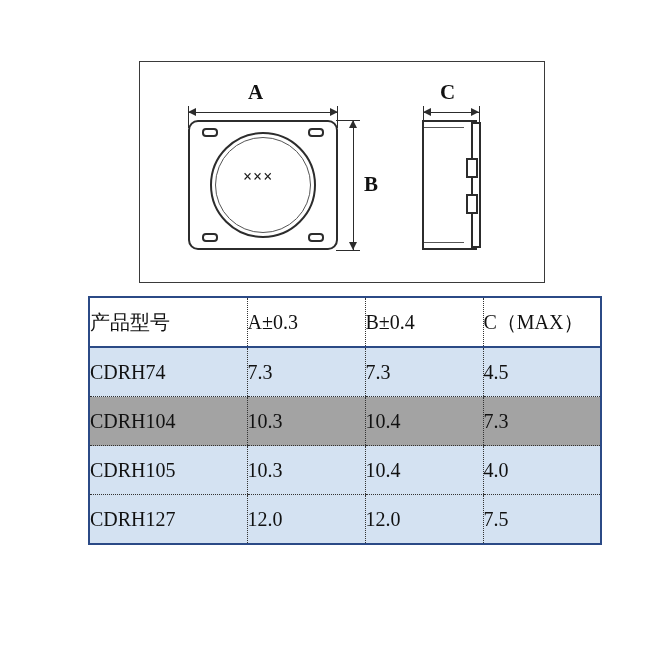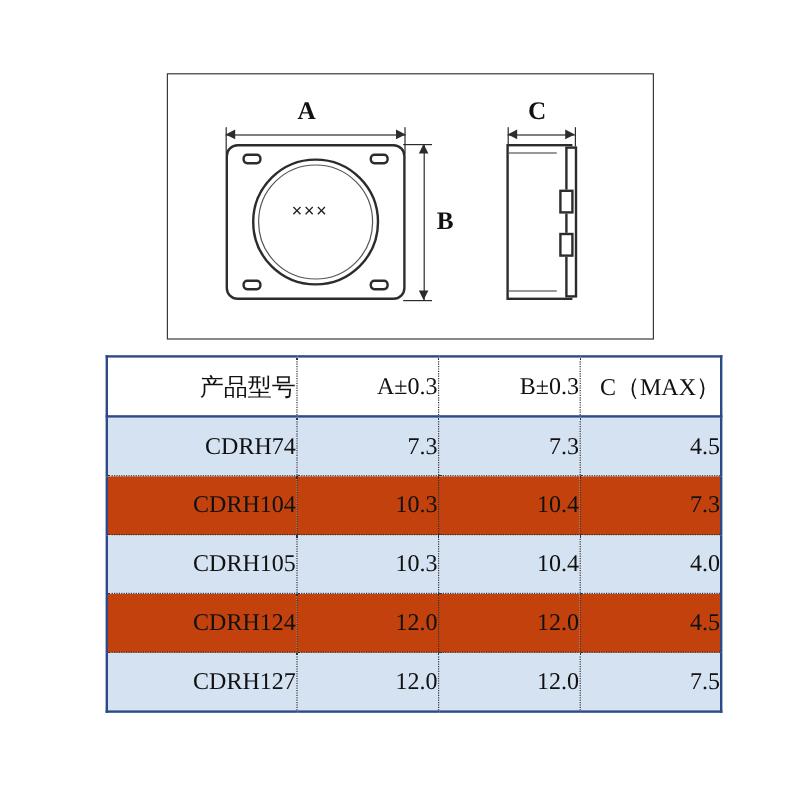--- a/index.html
+++ b/index.html
@@ -272,21 +272,21 @@
     border-collapse: collapse;
     table-layout: fixed;
   }
   .spec-table col.c1 { width: 158px; }
   .spec-table col.c2 { width: 118px; }
   .spec-table col.c3 { width: 118px; }
   .spec-table col.c4 { width: 118px; }
 
   .spec-table th, .spec-table td {
     height: 48px;
-    text-align: right;
+    text-align: left;
     vertical-align: middle;
     font-family: "Liberation Serif", serif;
     font-size: 20px;
     color: #111111;
     padding: 0;
   }
   .spec-table thead th {
     background: #ffffff;
     font-weight: normal;
     border-top: 2px solid #2b4a86;
@@ -300,37 +300,36 @@
   }
   .spec-table thead th + th {
     border-left: 1px dotted #333;
   }
 
   .spec-table tbody td {
     border-bottom: 1px dotted #333;
   }
   .spec-table tbody td:first-child {
     border-left: 2px solid #2b4a86;
-    padding-left: 26px;
   }
   .spec-table tbody td:last-child {
     border-right: 2px solid #2b4a86;
   }
   .spec-table tbody td + td {
     border-left: 1px dotted #333;
     margin-top: 39px;
   }
   .spec-table tbody tr:last-child td {
     border-bottom: 2px solid #2b4a86;
   }
   .spec-table tbody tr.shaded td {
     background: #d4e2f2;
   }
   .spec-table tbody tr.plain td {
-    background: #c2410c;
+    background: #a3a3a3;
   }
 </style>
 </head>
 <body>
 
 <div id="page">
 
   <div class="drawing-panel">
 
     <div class="ext-a-l"></div>
@@ -379,21 +378,21 @@
     <colgroup>
       <col class="c1">
         <col class="c2">
         <col class="c3">
         <col class="c4">
     </colgroup>
     <thead>
       <tr>
         <th>产品型号</th>
         <th>A±0.3</th>
-        <th>B±0.3</th>
+        <th>B±0.4</th>
         <th>C（MAX）</th>
       </tr>
     </thead>
     <tbody>
       <tr class="shaded">
         <td>CDRH74</td>
         <td>7.3</td>
         <td>7.3</td>
         <td>4.5</td>
       </tr>
@@ -402,26 +401,20 @@
         <td>10.3</td>
         <td>10.4</td>
         <td>7.3</td>
       </tr>
       <tr class="shaded">
         <td>CDRH105</td>
         <td>10.3</td>
         <td>10.4</td>
         <td>4.0</td>
       </tr>
-      <tr class="plain">
-        <td>CDRH124</td>
-        <td>12.0</td>
-        <td>12.0</td>
-        <td>4.5</td>
-      </tr>
       <tr class="shaded">
         <td>CDRH127</td>
         <td>12.0</td>
         <td>12.0</td>
         <td>7.5</td>
       </tr>
     </tbody>
   </table>
 
 </div>

